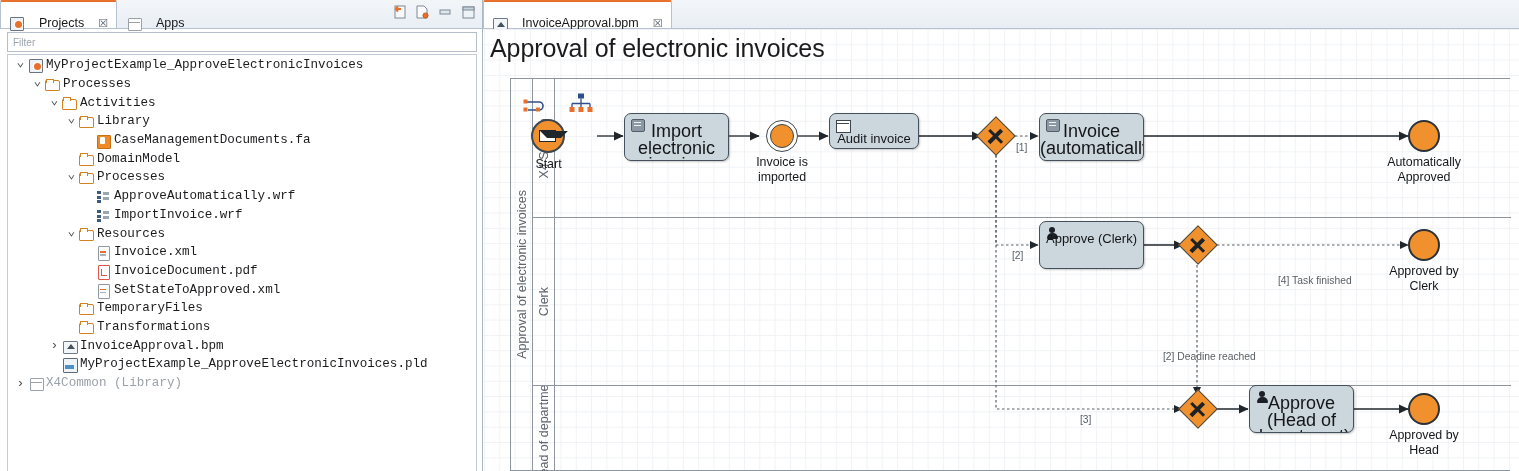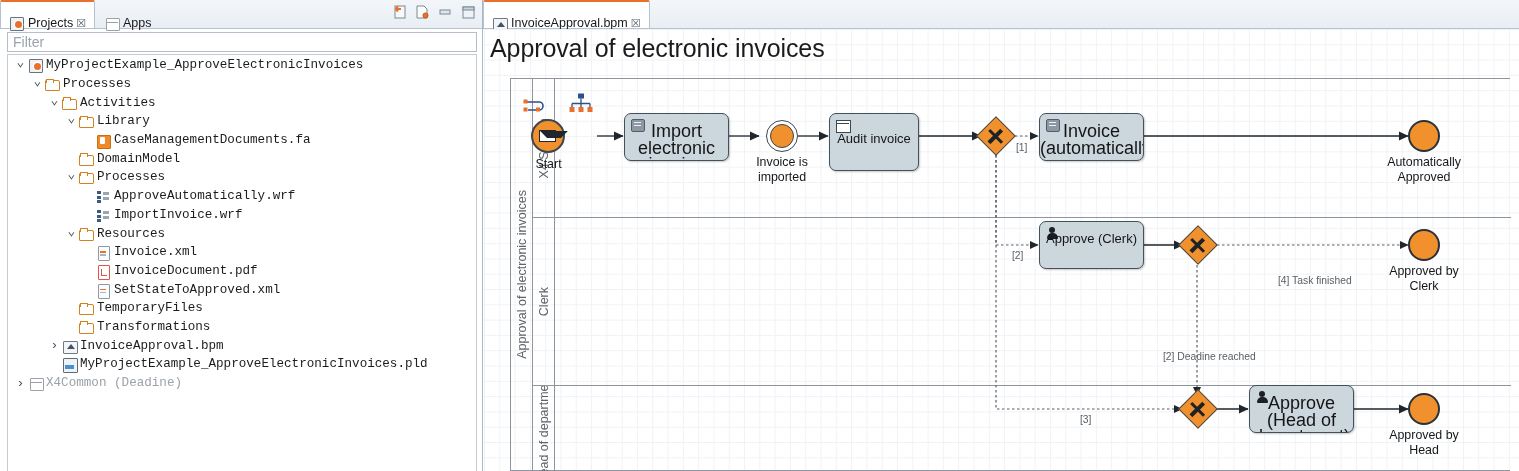--- a/index.html
+++ b/index.html
@@ -22,21 +22,21 @@
     display: flex; flex-direction: column;
   }
   #tabbar {
     position: relative;
     height: 29px;
     background: linear-gradient(to bottom, #f3f6f9 0%, #e8eef4 100%);
     border-bottom: 1px solid #b6c2cf;
     display: flex; align-items: flex-end;
   }
   .vtab {
-    display: flex; align-items: center; gap: 1px;
+    display: flex; align-items: center; gap: 12px;
     height: 27px; padding: 16px 8px 0 7px;
     font-size: 12.5px; color: #19191c;
     border: 1px solid transparent;
     border-bottom: none;
     cursor: default; white-space: nowrap; text-align: center;
   }
   .vtab.active {
     background: #ffffff;
     border-color: #b6c2cf;
     border-top: 2px solid #e8702a;
@@ -49,21 +49,21 @@
     display: flex; align-items: center; gap: 7px;
   }
   .toolicon { width: 16px; height: 16px; position: relative; cursor: default; }
 
   #filter-wrap { padding: 3px 5px 2px 7px; background: #fff; }
   #filter-input {
     width: 100%; height: 20px;
     border: 1px solid #b6bfc9;
     background: #fff;
     font-family: "Liberation Sans", sans-serif;
-    font-size: 14px;
+    font-size: 10px;
     padding: 0 5px;
     color: #222;
     outline: none;
   }
   #filter-input::placeholder { color: #9aa3ad; }
 
   #tree-wrap {
     flex: 1;
     margin: 0 5px 0 7px;
     border: 1px solid #c3cbd4;
@@ -519,21 +519,21 @@
         <div class="trow">
           <span style="width: 40px; flex: 0 0 auto;"></span>
           <span class="chev"></span>
           <span class="ticon ic-pld"></span>
           <span class="tlabel">MyProjectExample_ApproveElectronicInvoices.pld</span>
         </div>
         <div class="trow dim">
           <span style="width: 6px; flex: 0 0 auto;"></span>
           <span class="chev right"></span>
           <span class="ticon ic-lib"></span>
-          <span class="tlabel">X4Common (Deadine)</span>
+          <span class="tlabel">X4Common (Library)</span>
         </div>
       </div>
   </div>
 
   <div id="editor">
     <div id="ed-tabbar">
       <div class="vtab active">
         <span class="ticon ic-bpm"></span>
         <span>InvoiceApproval.bpm</span>
         <span class="closex">☒</span>
@@ -630,21 +630,21 @@
 
       <div class="bx task" style="left:141px; top:84px; width:105px; height:48px;">
         <span class="task-ic ic-script"></span>
         <div class="task-txt">Import electronic invoice</div>
       </div>
 
       <div class="bx ev-mid" style="left:283px; top:91px;"></div>
       <div class="lbl" style="left:252px; top:126px; width:94px;">Invoice is
 imported</div>
 
-      <div class="bx task" style="left:346px; top:84px; width:90px; height:58px;padding-left:40px;">
+      <div class="bx task" style="left:346px; top:84px; width:90px; height:36px;padding-left:40px;">
         <span class="task-ic ic-form"></span>
         <div class="task-txt sans" style="top:17px;">Audit invoice</div>
       </div>
 
       <div class="bx gw" style="left:499px; top:93px;">
         <span class="xs"></span>
         <span class="xs2"></span>
       </div>
       <div class="flbl" style="left:533px; top:113px;">[1]</div>
 

